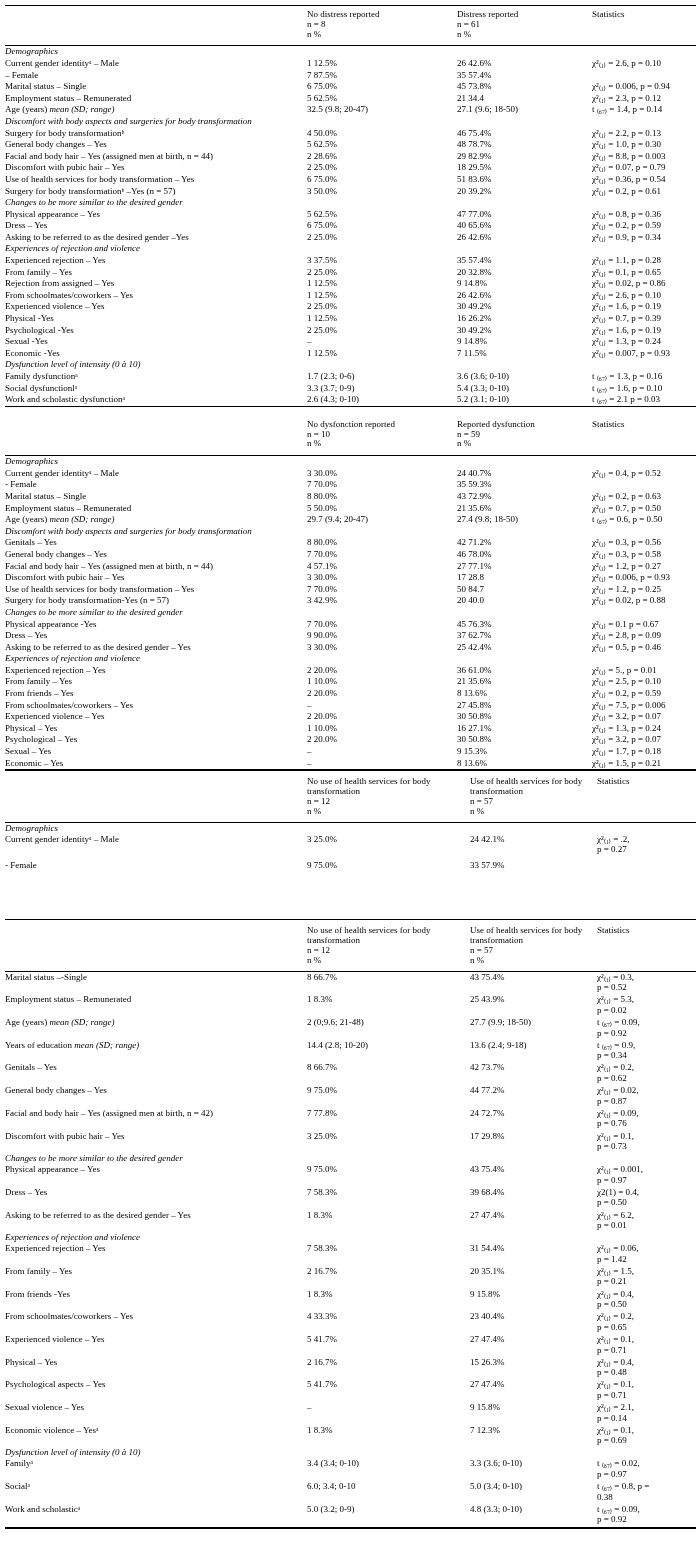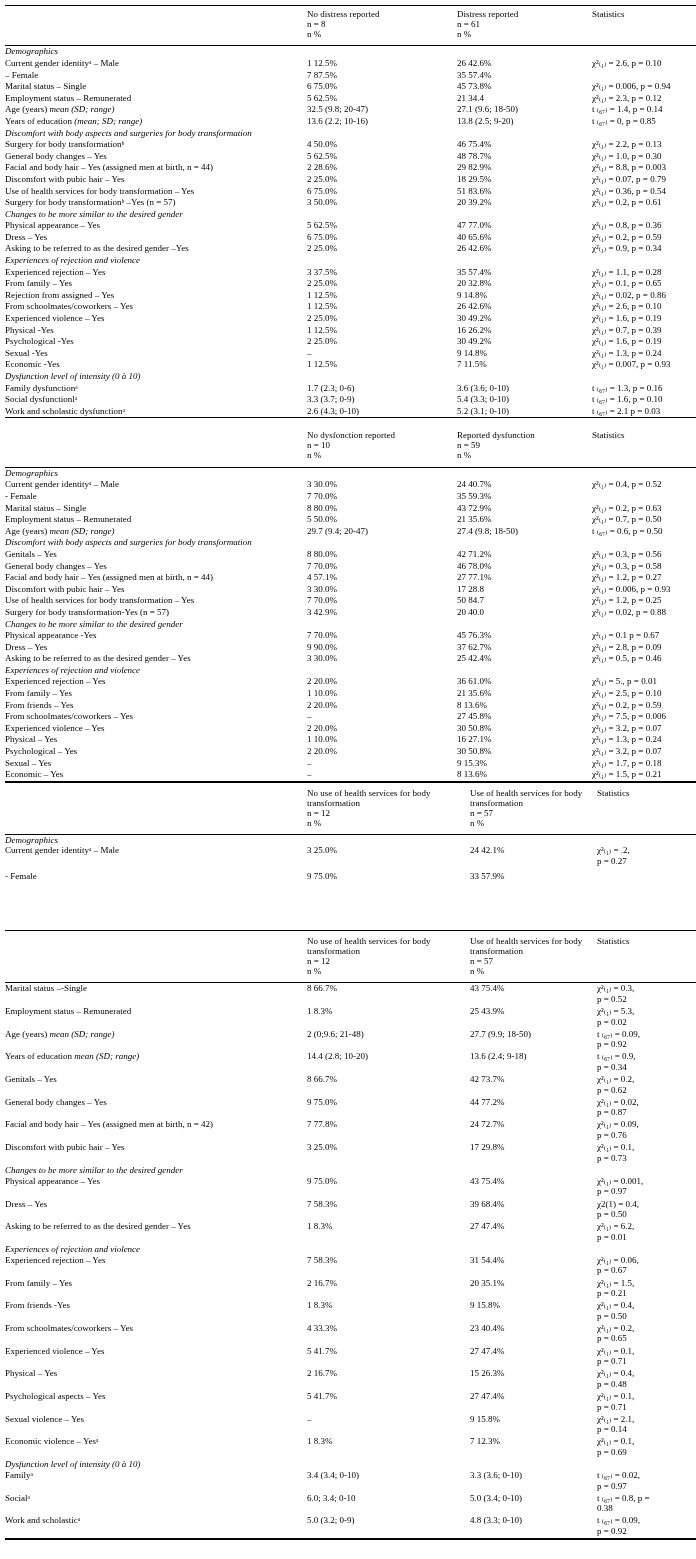--- a/index.html
+++ b/index.html
@@ -3,21 +3,21 @@
 <meta charset="utf-8">
 <style>
   html,body{margin:0;padding:0;background:#ffffff;}
   body{
     width:696px;height:1559px;overflow:hidden;
     color:#000;
     font-family:"Liberation Serif","DejaVu Serif","DejaVu Sans",serif;
     font-size:9px;
     -webkit-font-smoothing:antialiased;
   }
-  .page{box-sizing:border-box;width:696px;height:1559px;padding:5px 0 0 5px;}
+  .page{box-sizing:border-box;width:696px;height:1559px;padding:5px 0 0 5px;font-family:Liberation Serif, serif;}
   .table{box-sizing:border-box;}
   .grid{display:grid;}
   
   .tight .grid{grid-template-columns:302px 150px 135px 1fr;}
   .spaced .grid{grid-template-columns:302px 163px 127px 1fr;}
   
   .thead{border-bottom:1.6px solid #000;padding:4px 0 6px 0;line-height:9.8px;}
   .hcell{white-space:pre-line;overflow:visible;}
   
   .row{align-items:start;}
@@ -83,26 +83,20 @@
             <div class="cell val">5 62.5%</div>
             <div class="cell val">21 34.4</div>
             <div class="cell stat">χ²₍₁₎ = 2.3, p = 0.12</div>
           </div>
           <div class="row grid">
             <div class="cell label"><span>Age (years) </span><span class="it">mean (SD; range)</span></div>
             <div class="cell val">32.5 (9.8; 20-47)</div>
             <div class="cell val">27.1 (9.6; 18-50)</div>
             <div class="cell stat">t ₍₆₇₎ = 1.4, p = 0.14</div>
           </div>
-          <div class="row grid">
-            <div class="cell label"><span>Years of education </span><span class="it">(mean; SD; range)</span></div>
-            <div class="cell val">13.6 (2.2; 10-16)</div>
-            <div class="cell val">13.8 (2.5; 9-20)</div>
-            <div class="cell stat">t ₍₆₇₎ = 0, p = 0.85</div>
-          </div>
           <div class="row section grid">
             <div class="cell sec">Discomfort with body aspects and surgeries for body transformation</div>
           </div>
           <div class="row grid">
             <div class="cell label"><span>Surgery for body transformationᵇ</span></div>
             <div class="cell val">4 50.0%</div>
             <div class="cell val">46 75.4%</div>
             <div class="cell stat">χ²₍₁₎ = 2.2, p = 0.13</div>
           </div>
           <div class="row grid">
@@ -527,21 +521,21 @@
 p = 0.01</div>
           </div>
           <div class="row section grid">
             <div class="cell sec">Experiences of rejection and violence</div>
           </div>
           <div class="row grid">
             <div class="cell label"><span>Experienced rejection – Yes</span></div>
             <div class="cell val">7 58.3%</div>
             <div class="cell val">31 54.4%</div>
             <div class="cell stat">χ²₍₁₎ = 0.06,
-p = 0.67</div>
+p = 1.42</div>
           </div>
           <div class="row grid">
             <div class="cell label"><span>From family – Yes</span></div>
             <div class="cell val">2 16.7%</div>
             <div class="cell val">20 35.1%</div>
             <div class="cell stat">χ²₍₁₎ = 1.5,
 p = 0.21</div>
           </div>
           <div class="row grid">
             <div class="cell label"><span>From friends -Yes</span></div>

